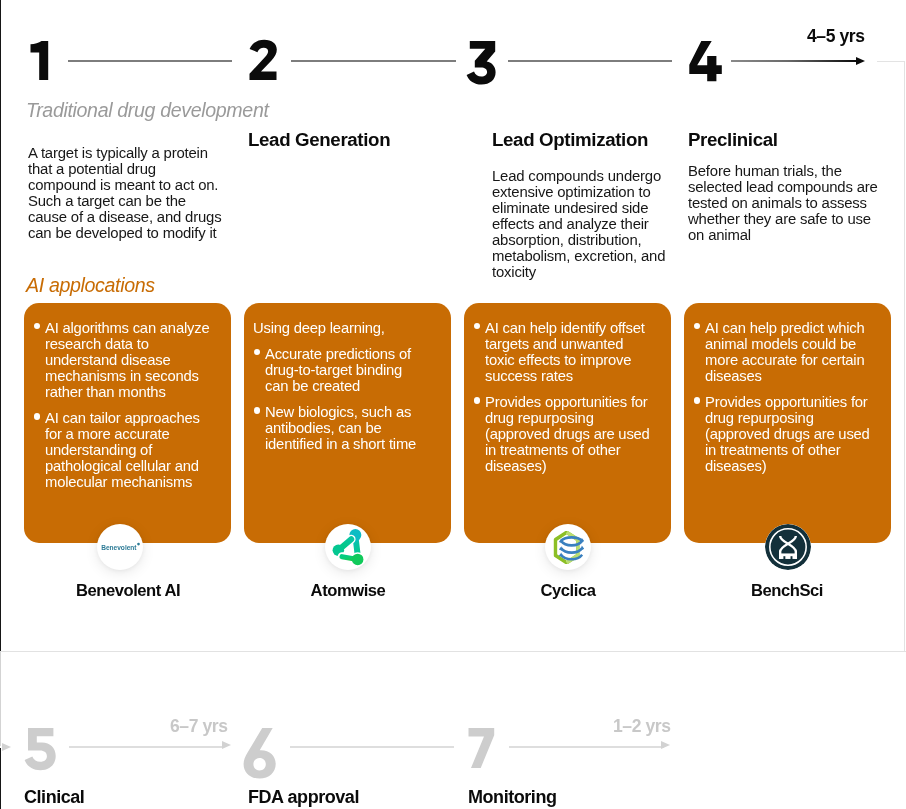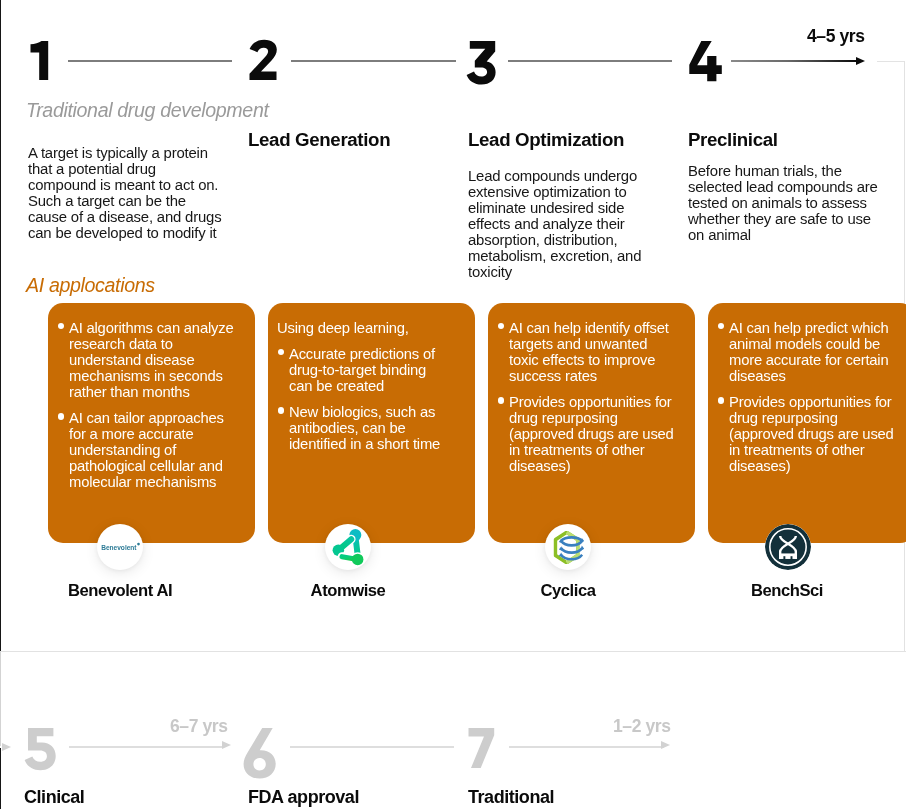--- a/index.html
+++ b/index.html
@@ -25,21 +25,21 @@
   
   .ital{position:absolute;font-style:italic;font-size:19.6px;letter-spacing:-0.35px;white-space:nowrap;}
   .col{position:absolute;}
   .col h3{margin:0;font-weight:700;font-size:18.7px;line-height:18px;color:#0b0b0b;
           letter-spacing:-0.35px;white-space:nowrap;}
   .col .body{margin:0;font-size:14.9px;line-height:16.05px;color:#171717;letter-spacing:-0.18px;
              white-space:nowrap;}
 
   
   .card{position:absolute;top:303px;width:207px;height:240px;background:#c86c04;
-        border-radius:15px;box-sizing:border-box;padding:17px 6px 0 9px;margin-left:24px;}
+        border-radius:15px;box-sizing:border-box;padding:17px 6px 0 9px;}
   .card .blk{position:relative;padding-left:12px;color:#ffffff;font-size:14.8px;
              line-height:16.05px;letter-spacing:-0.2px;margin-bottom:10px;white-space:nowrap;}
   .card .blk.bul:before{content:"";position:absolute;left:0.6px;top:3.2px;width:6.2px;height:6.2px;
                   border-radius:50%;background:#fff;}
   .card .blk.nob{padding-left:0;}
 
   
   .logo-wrap{position:absolute;top:524px;width:46px;height:46px;border-radius:50%;
              background:#fff;box-shadow:0 3px 14px rgba(0,0,0,.09), 0 1px 4px rgba(0,0,0,.05);
              display:flex;align-items:center;justify-content:center;overflow:hidden;}
@@ -104,21 +104,21 @@
       <div>that a potential drug</div>
       <div>compound is meant to act on.</div>
       <div>Such a target can be the</div>
       <div>cause of a disease, and drugs</div>
       <div>can be developed to modify it</div>
     </div>
   </div>
 <div class="col" style="left:248px;top:131px">
     <h3>Lead Generation</h3>
   </div>
-<div class="col" style="left:468px;top:131px">
+<div class="col" style="left:492px;top:131px">
     <h3>Lead Optimization</h3>
     <div class="body" style="margin-top:19px">
       <div>Lead compounds undergo</div>
       <div>extensive optimization to</div>
       <div>eliminate undesired side</div>
       <div>effects and analyze their</div>
       <div>absorption, distribution,</div>
       <div>metabolism, excretion, and</div>
       <div>toxicity</div>
     </div>
@@ -259,32 +259,32 @@
       <path d="M67 26 C67 40 33 46 33 60 L33 76"></path>
     </g>
     <rect x="30.4" y="64" width="39.2" height="12" fill="#fff"></rect>
     <g fill="#13303a">
       <rect x="40" y="70" width="4.2" height="7"></rect>
       <rect x="55.5" y="70" width="4.2" height="7"></rect>
     </g>
   </svg>
 </div>
 
-<div class="logo-name" style="left:0px">Benevolent AI</div>
+<div class="logo-name" style="left:8px">Benevolent AI</div>
 <div class="logo-name" style="left:228px">Atomwise</div>
 <div class="logo-name" style="left:448px">Cyclica</div>
 <div class="logo-name" style="left:667px">BenchSci</div>
 
 <div class="tl2">
   <div class="arrowhead" style="left:2px;top:742.5px"></div>
   <div class="line" style="left:69px;top:746px;width:155px"></div>
   <div class="arrowhead" style="left:222px;top:741px"></div>
   <div class="yrs" style="left:170px;top:716px">6–7 yrs</div>
   <div class="lbl" style="left:24px;top:787px">Clinical</div>
 
   <div class="line" style="left:290px;top:746px;width:164px"></div>
   <div class="lbl" style="left:248px;top:787px">FDA approval</div>
 
   <div class="line" style="left:509px;top:746px;width:155px"></div>
   <div class="arrowhead" style="left:661px;top:741px"></div>
   <div class="yrs" style="left:613px;top:716px">1–2 yrs</div>
-  <div class="lbl" style="left:468px;top:787px">Traditional</div>
+  <div class="lbl" style="left:468px;top:787px">Monitoring</div>
 </div>
 
 </body></html>

